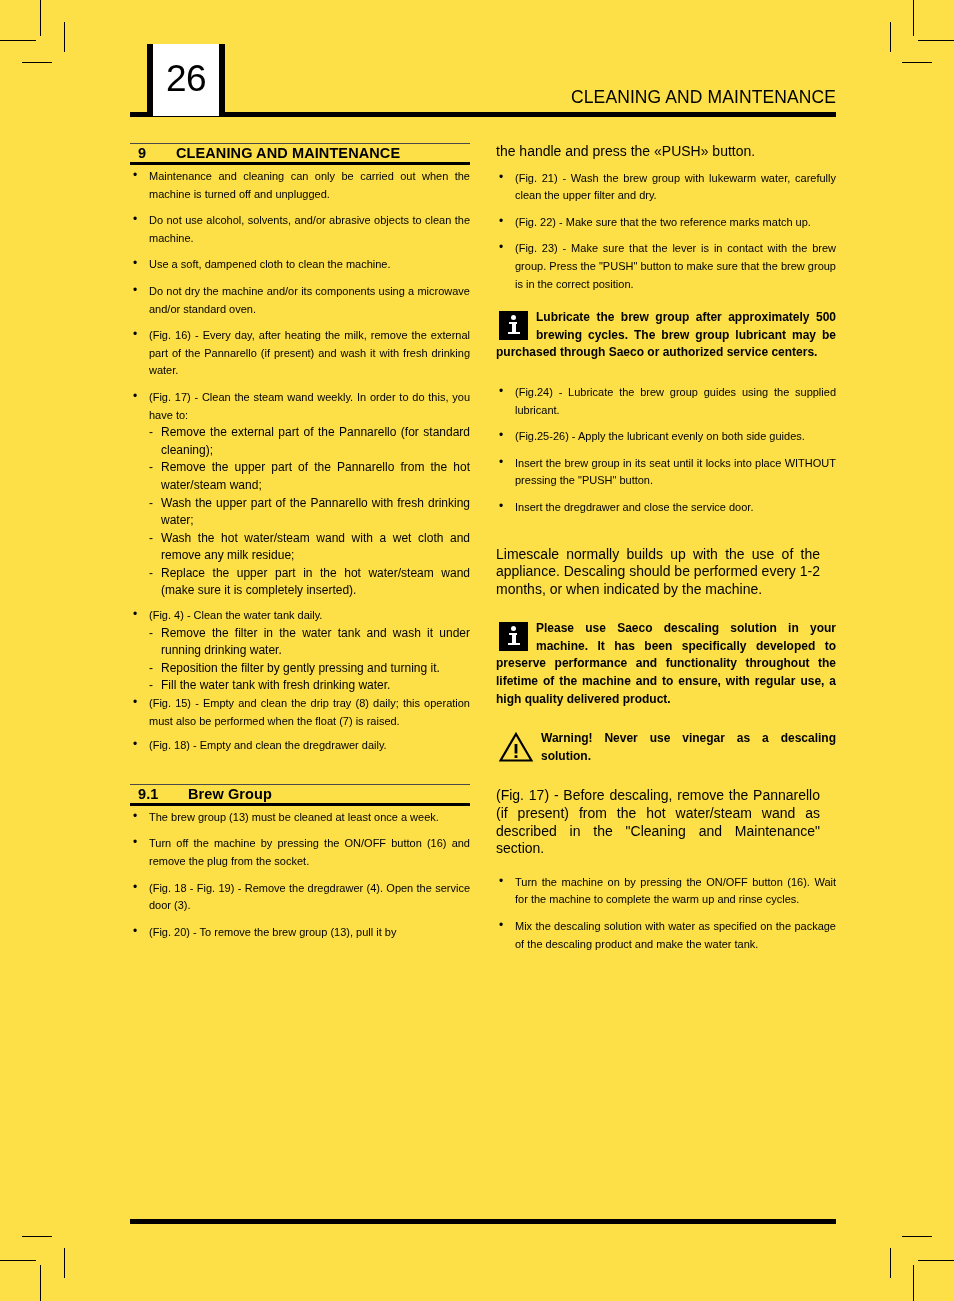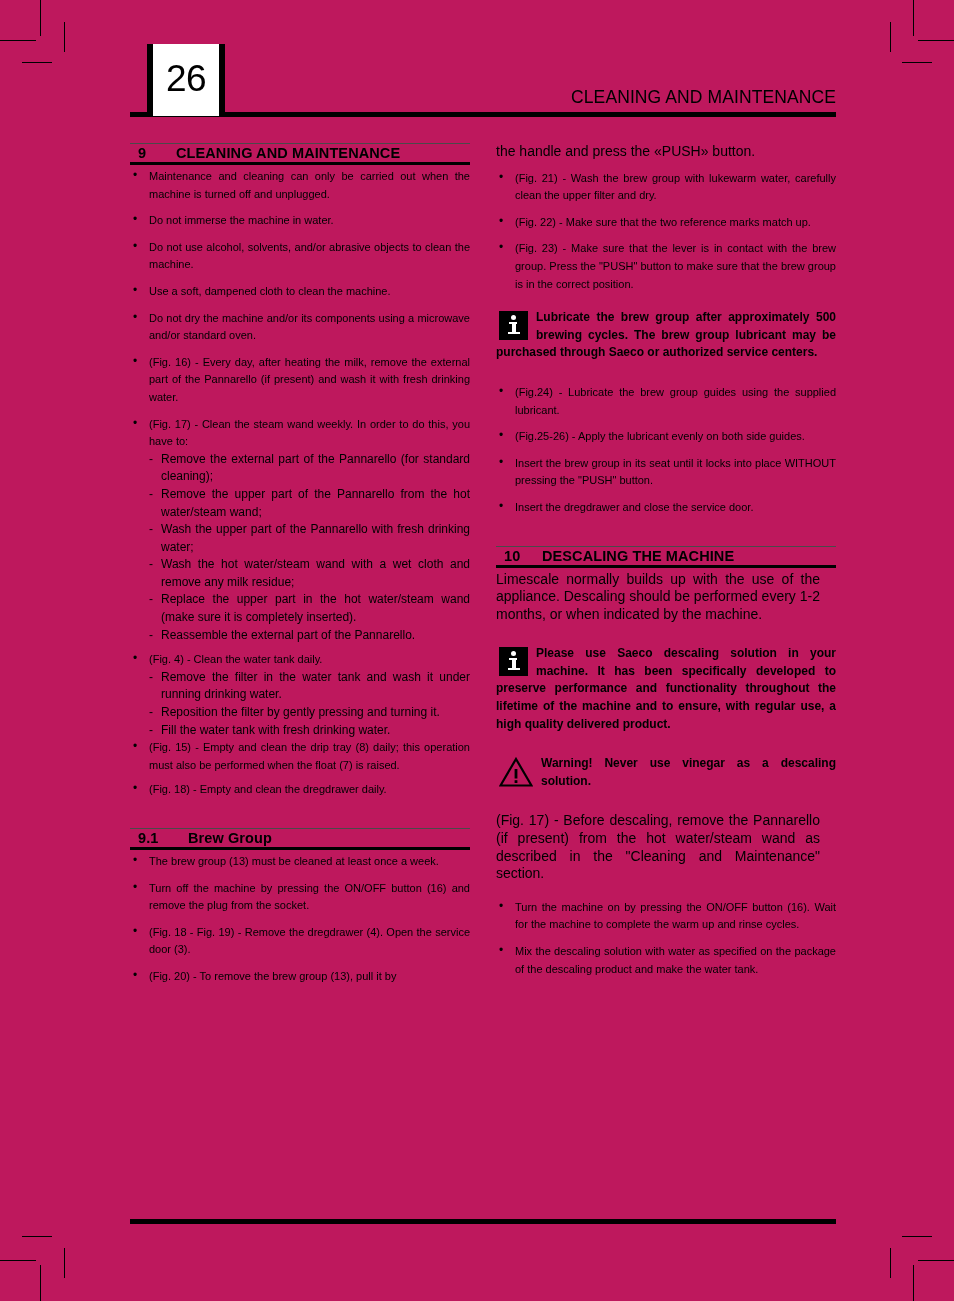--- a/index.html
+++ b/index.html
@@ -8,21 +8,21 @@
     background: #ffffff;
   }
   body {
     font-family: "Liberation Sans", sans-serif;
     color: #000000;
   }
   #page {
     position: relative;
     width: 954px;
     height: 1301px;
-    background: #be185d;
+    background: #fde047;
     overflow: hidden;
   }
 
   
   .cropmark { position: absolute; background: #000; }
 
   
   #header {
     position: absolute;
     left: 130px;
@@ -251,38 +251,36 @@
   <div id="col-left" class="column">
 
     <div class="section-head">
       <div class="sh-inner">
         <span class="sh-num">9</span>
         <span class="sh-title">CLEANING AND MAINTENANCE</span>
       </div>
     </div>
 
     <div class="bullet">Maintenance and cleaning can only be carried out when the machine is turned off and unplugged.</div>
-    <div class="bullet">Do not immerse the machine in water.</div>
     <div class="bullet">Do not use alcohol, solvents, and/or abrasive objects to clean the machine.</div>
     <div class="bullet">Use a soft, dampened cloth to clean the machine.</div>
     <div class="bullet">Do not dry the machine and/or its components using a microwave and/or standard oven.</div>
 
     <div class="bullet">
       <b>(Fig. 16)</b><span> - Every day, after heating the milk, remove the external part of the Pannarello (if present) and wash it with fresh drinking water.</span>
     </div>
 
     <div class="bullet tight">
       <b>(Fig. 17)</b><span> - Clean the steam wand weekly. In order to do this, you have to:</span>
     </div>
     <div class="subitem">Remove the external part of the Pannarello (for standard cleaning);</div>
     <div class="subitem">Remove the upper part of the Pannarello from the hot water/steam wand;</div>
     <div class="subitem">Wash the upper part of the Pannarello with fresh drinking water;</div>
     <div class="subitem">Wash the hot water/steam wand with a wet cloth and remove any milk residue;</div>
     <div class="subitem">Replace the upper part in the hot water/steam wand (make sure it is completely inserted).</div>
-    <div class="subitem">Reassemble the external part of the Pannarello.</div>
 
     <div class="gap-sm"></div>
 
     <div class="bullet tight">
       <b>(Fig. 4)</b><span> - Clean the water tank daily.</span>
     </div>
     <div class="subitem">Remove the filter in the water tank and wash it under running drinking water.</div>
     <div class="subitem">Reposition the filter by gently pressing and turning it.</div>
     <div class="subitem">Fill the water tank with fresh drinking water.</div>
 
@@ -349,26 +347,20 @@
       <b>(Fig.24)</b><span> - Lubricate the brew group guides using the supplied lubricant.</span>
     </div>
     <div class="bullet">
       <b>(Fig.25-26)</b><span> - Apply the lubricant evenly on both side guides.</span>
     </div>
     <div class="bullet">Insert the brew group in its seat until it locks into place WITHOUT pressing the "PUSH" button.</div>
     <div class="bullet">Insert the dregdrawer and close the service door.</div>
 
     <div class="gap-lg"></div>
 
-    <div class="section-head">
-      <div class="sh-inner">
-        <span class="sh-num">10</span>
-        <span class="sh-title">DESCALING THE MACHINE</span>
-      </div>
-    </div>
 
     <div class="para">Limescale normally builds up with the use of the appliance. Descaling should be performed every 1-2 months, or when indicated by the machine.</div>
 
     <div class="gap-md"></div>
 
     <div class="notice">
       <span class="icon-float">
         <span class="info-icon">
           <span class="dot"></span>
           <span class="serif-top"></span>

